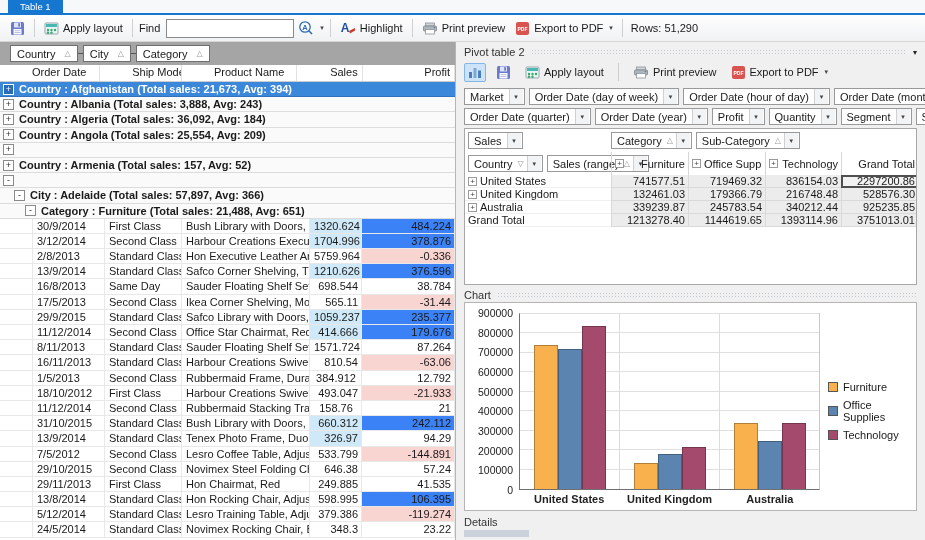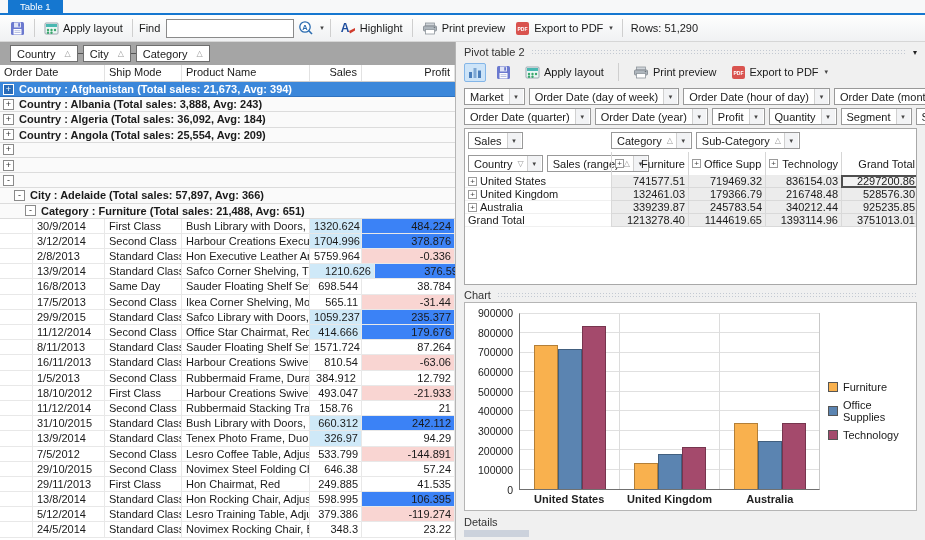--- a/index.html
+++ b/index.html
@@ -25,21 +25,21 @@
   
   .content { display:flex; height:498px; }
 
   
   .grid-panel { width:456px; flex:none; background:#fff; border-right:1px solid #b5b5b5; display:flex; flex-direction:column; overflow:hidden; }
   .group-panel { height:23px; flex:none; background:#a5a5a5; display:flex; align-items:center; padding-left:10px; }
   .gchip { background:#fff; border:1px solid #6e6e6e; height:17px; display:flex; align-items:center; padding:0 6px; gap:9px; }
   .gchip .tri { color:#9a9a9a; font-size:8px; }
   .chip-dash { width:5px; height:1px; background:#555; }
   .col-header { height:17px; flex:none; display:flex; background:#fff; border-bottom:1px solid #cdcdcd; }
-  .col-h { border-right:1px solid #e2e2e2; padding:1px 4px; white-space:nowrap; overflow:hidden; }
+  .col-h { border-right:1px solid #e2e2e2; padding:1px 4px; white-space:nowrap; overflow:hidden;margin-left:28px; }
   .col-h.num { text-align:right; }
   .grid-rows { flex:1; overflow:hidden; }
   .grow { height:15.2px; display:flex; align-items:center; background:#fafafa; border-bottom:1px solid #dcdcdc; font-weight:bold; overflow:hidden; }
   .grow.sel { background:#3b87da; border-color:#2e72c0; color:#fff; }
   .expbox { width:11px; height:11px; flex:none; border:1px solid #8a8a8a; background:#fff; color:#333;
             font-size:9px; line-height:9px; font-weight:normal; text-align:center; margin-right:5px; }
   .grow.sel .expbox { background:#2a6cb8; border-color:#fff; color:#fff; }
   .drow { height:15.2px; display:flex; background:#fff; border-bottom:1px solid #e8e8e8; }
   .dcell { border-right:1px solid #e8e8e8; padding:0 4px; line-height:14px; white-space:nowrap; overflow:hidden; flex:none; }
   .dcell.num { text-align:right; padding-right:3px; }
@@ -215,20 +215,21 @@
         </div>
         <div class="grow" style="padding-left: 3px;">
           <span class="expbox">+</span>
           <span>Country : Angola (Total sales: 25,554, Avg: 209)</span>
         </div>
         <div class="grow" style="padding-left: 3px;">
           <span class="expbox">+</span>
         </div>
         <div class="grow" style="padding-left: 3px;">
           <span class="expbox">+</span>
+          <span>Country : Armenia (Total sales: 157, Avg: 52)</span>
         </div>
         <div class="grow" style="padding-left: 3px;">
           <span class="expbox">-</span>
         </div>
         <div class="grow" style="padding-left: 14px;">
           <span class="expbox">-</span>
           <span>City : Adelaide (Total sales: 57,897, Avg: 366)</span>
         </div>
         <div class="grow" style="padding-left: 25px;">
           <span class="expbox">-</span>
@@ -256,21 +257,21 @@
           <span class="dcell" style="width: 77px;">Standard Class</span>
           <span class="dcell" style="width: 128px;">Hon Executive Leather Armchair</span>
           <span class="dcell num" style="width: 52px;">5759.964</span>
           <span class="dcell num hl-red" style="width: 93px;">-0.336</span>
         </div>
         <div class="drow">
           <span class="dcell" style="width: 33px;"></span>
           <span class="dcell" style="width: 72px;">13/9/2014</span>
           <span class="dcell" style="width: 77px;">Standard Class</span>
           <span class="dcell" style="width: 128px;">Safco Corner Shelving, Tradition</span>
-          <span class="dcell num hl-blue" style="width: 65px;">1210.626</span>
+          <span class="dcell num hl-blue" style="width: 52px;">1210.626</span>
           <span class="dcell num hl-green" style="width: 93px;">376.596</span>
         </div>
         <div class="drow">
           <span class="dcell" style="width: 33px;"></span>
           <span class="dcell" style="width: 72px;">16/8/2013</span>
           <span class="dcell" style="width: 77px;">Same Day</span>
           <span class="dcell" style="width: 128px;">Sauder Floating Shelf Set, Metal</span>
           <span class="dcell num" style="width: 52px;">698.544</span>
           <span class="dcell num" style="width: 93px;">38.784</span>
         </div>

